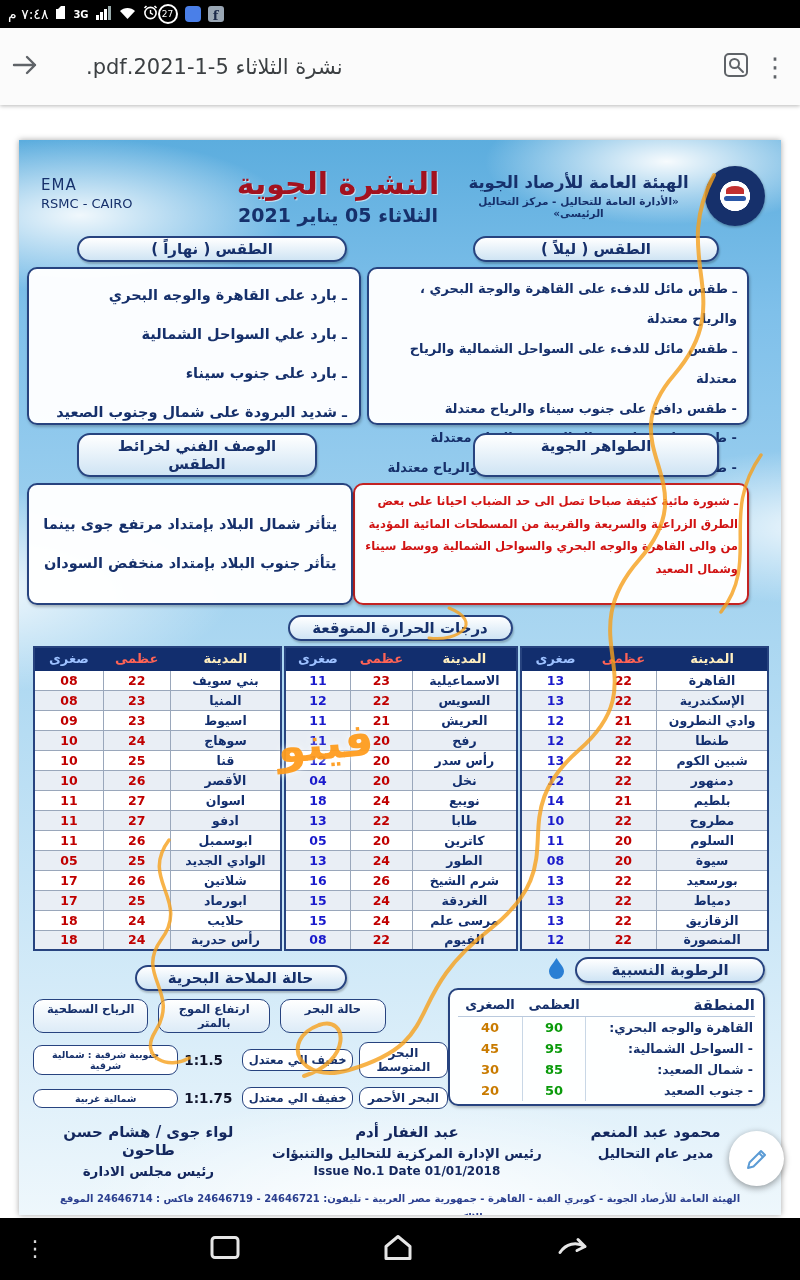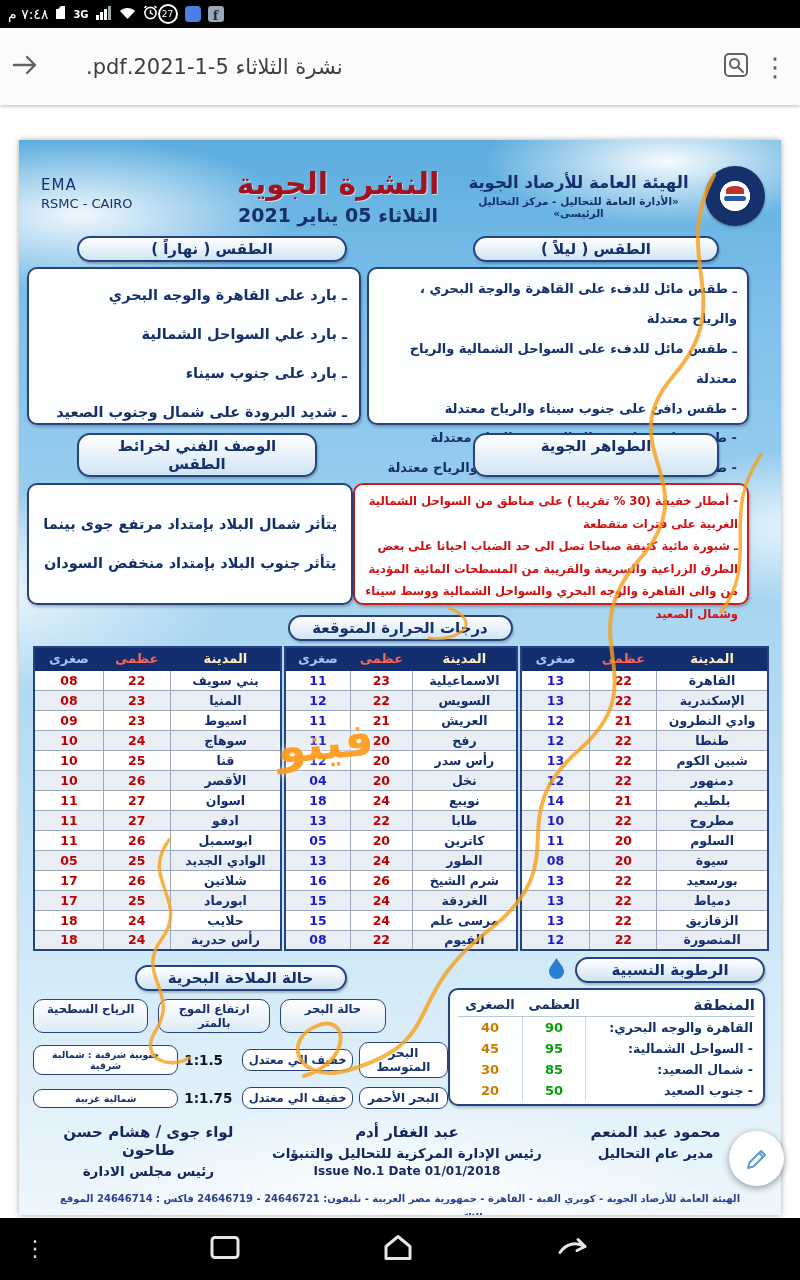--- a/index.html
+++ b/index.html
@@ -233,21 +233,20 @@
           </div>
       </div>
 
       <div class="labels-row2">
         <div class="pill phen-pill">الطواهر الجوية</div>
         <div class="pill syn-pill">الوصف الفني لخرائط الطقس</div>
       </div>
 
       <div class="boxes-row2">
         <div class="wbox phen-box">
-            <div class="line">- أمطار خفيفة (30 % تقريبا ) على مناطق من السواحل الشمالية الغربية على فترات متقطعة</div>
             <div class="line">ـ شبورة مائية كثيفة صباحا تصل الى حد الضباب احيانا على بعض الطرق الزراعية والسريعة والقريبة من المسطحات المائية المؤدية من والى القاهرة والوجه البحري والسواحل الشمالية ووسط سيناء وشمال الصعيد</div>
           </div>
         <div class="wbox syn-box">
           <span>يتأثر شمال البلاد بإمتداد مرتفع جوى  بينما يتأثر جنوب البلاد بإمتداد منخفض السودان</span>
         </div>
       </div>
 
       <div class="pill temps-pill">درجات الحرارة المتوقعة</div>
       <div class="tables-row">
         <div class="twrap-r">

